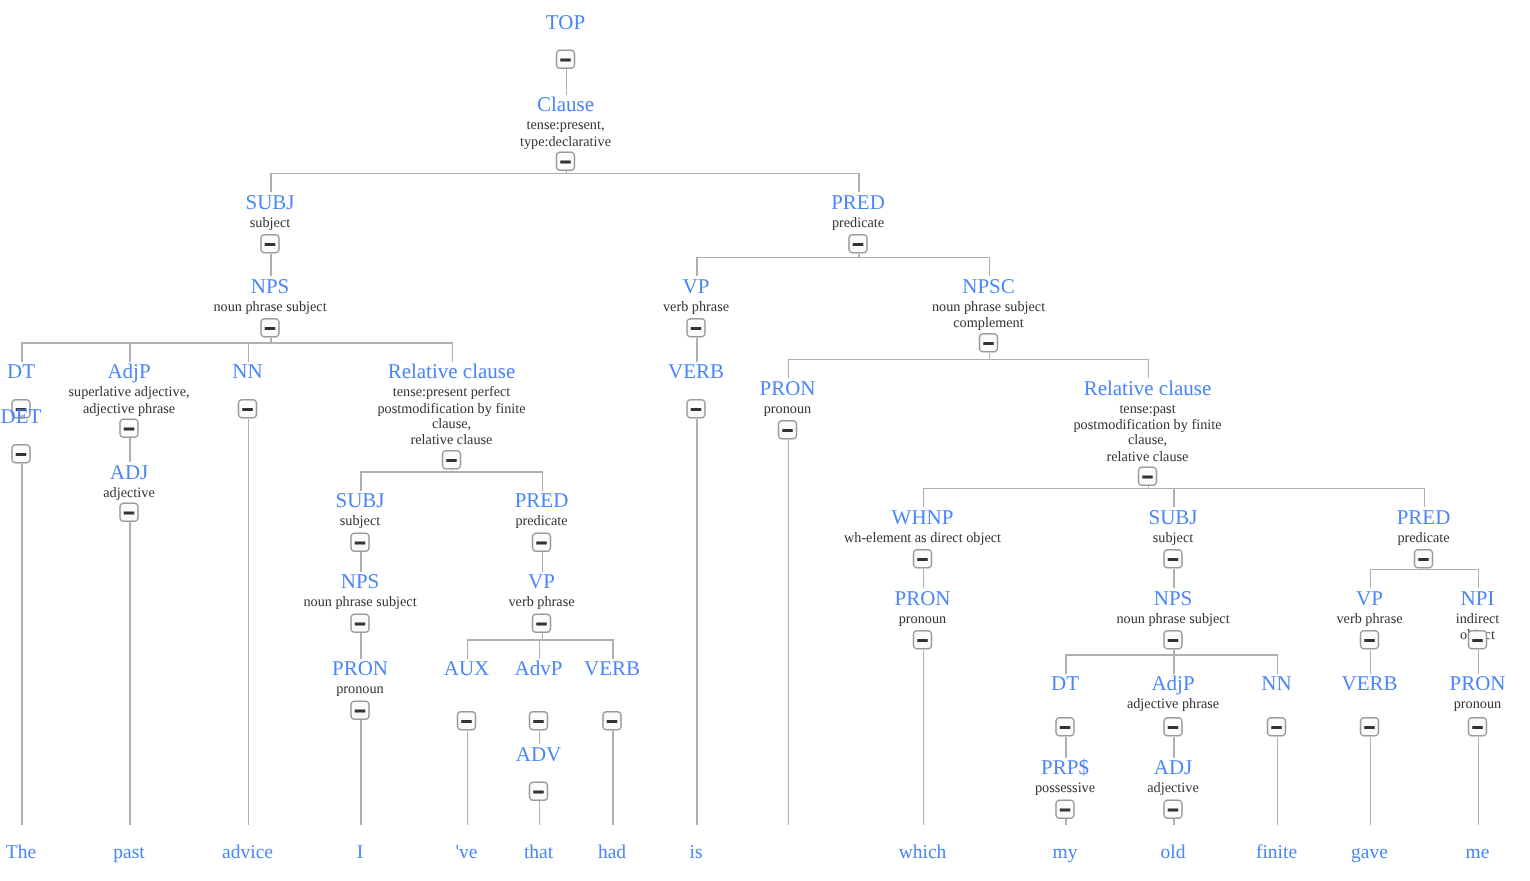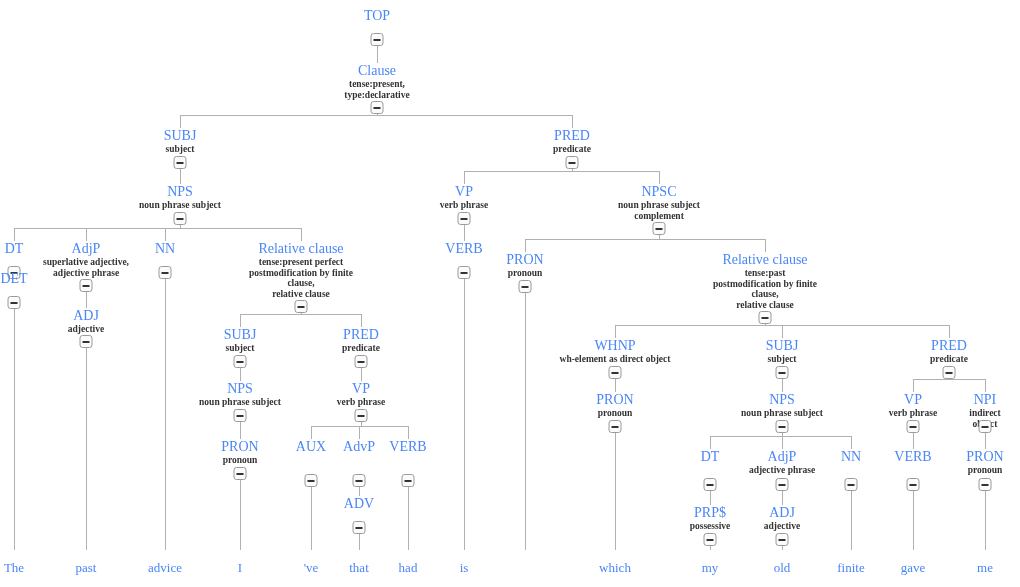--- a/index.html
+++ b/index.html
@@ -36,21 +36,20 @@
     line-height: 16px;
     display: block;
   }
   .node-desc {
     color: #333333;
     font-size: 9.5px;
     line-height: 10.5px;
     display: block;
     white-space: pre-line;
     font-family: "Liberation Serif", "DejaVu Serif", serif;
-    font-weight: bold;
   }
   .toggle-box {
     position: absolute;
     width: 13px;
     height: 13px;
     transform: translateX(-50%);
     box-sizing: border-box;
     border: 1px solid #9a9a9a;
     border-radius: 3px;
     background: #fbfbfb;

